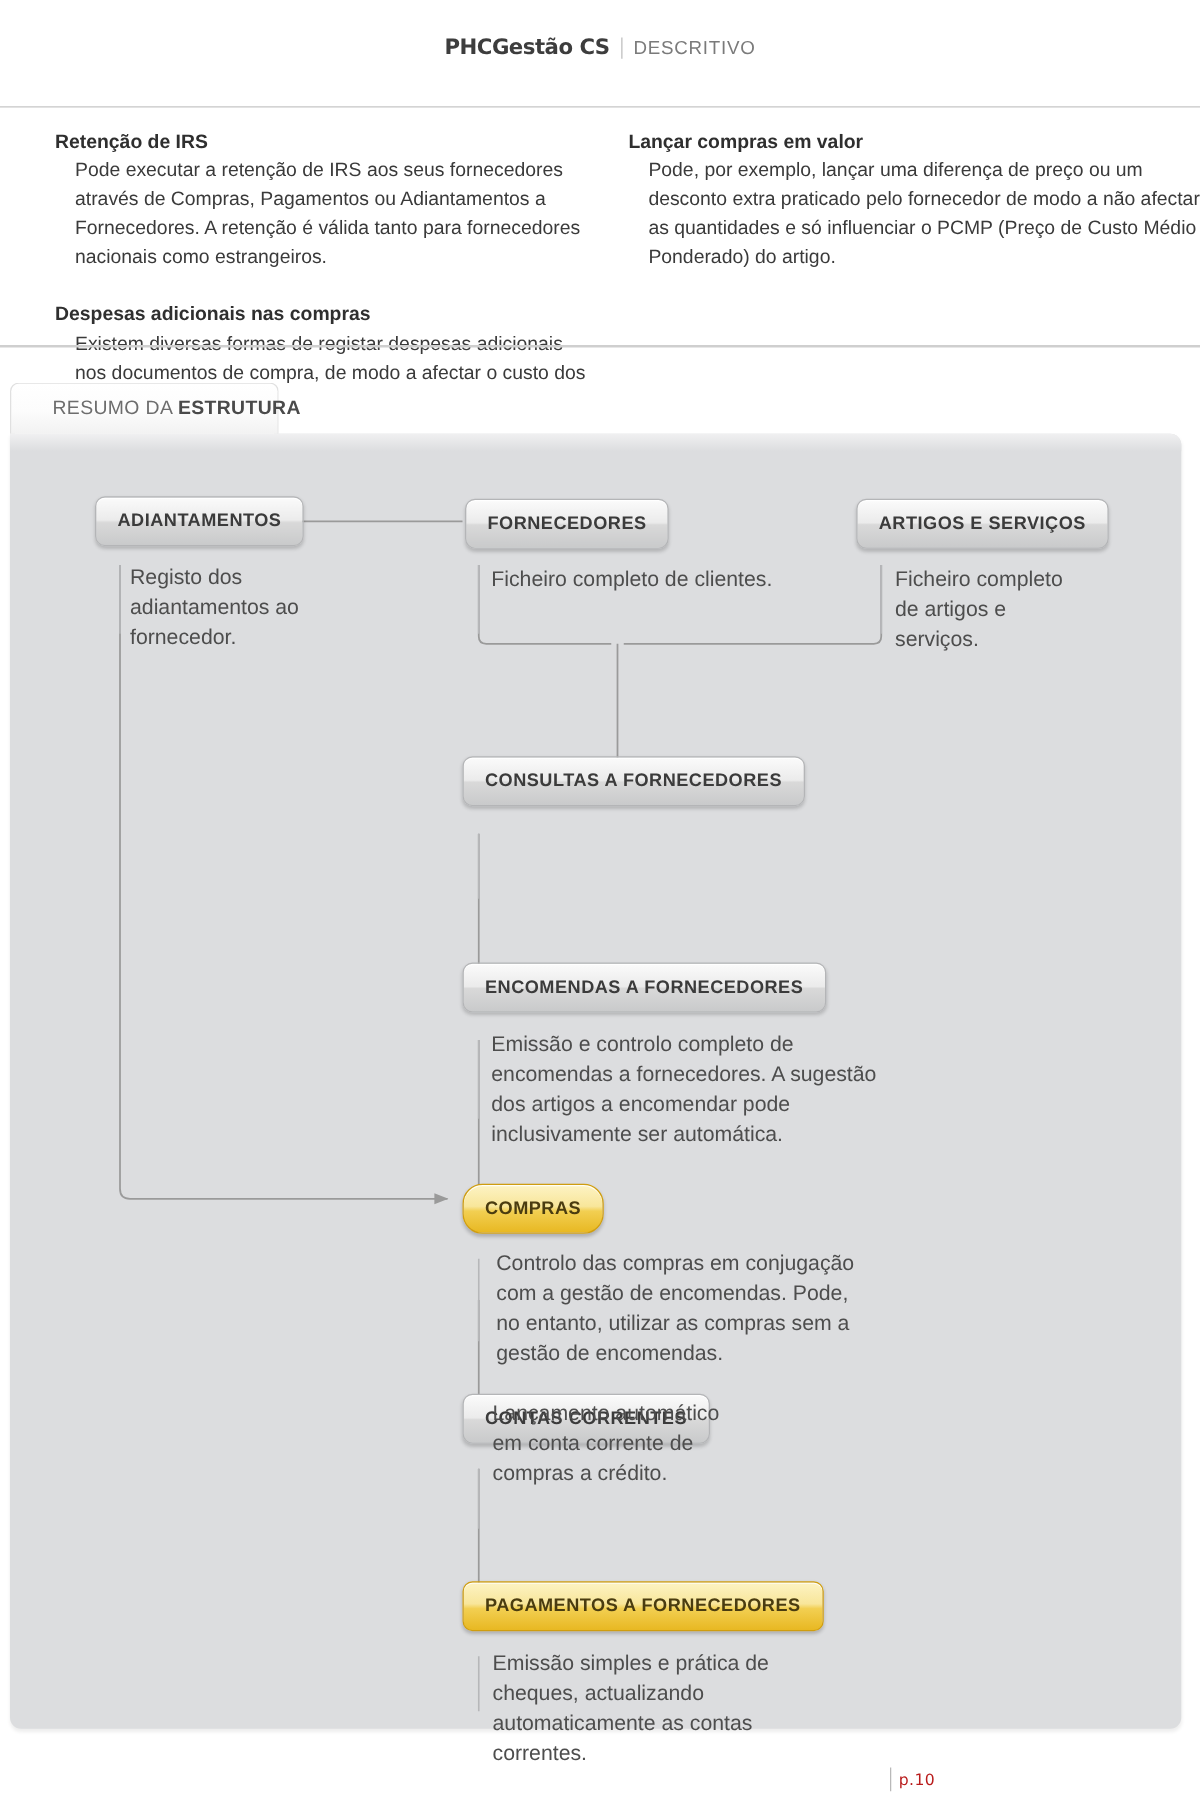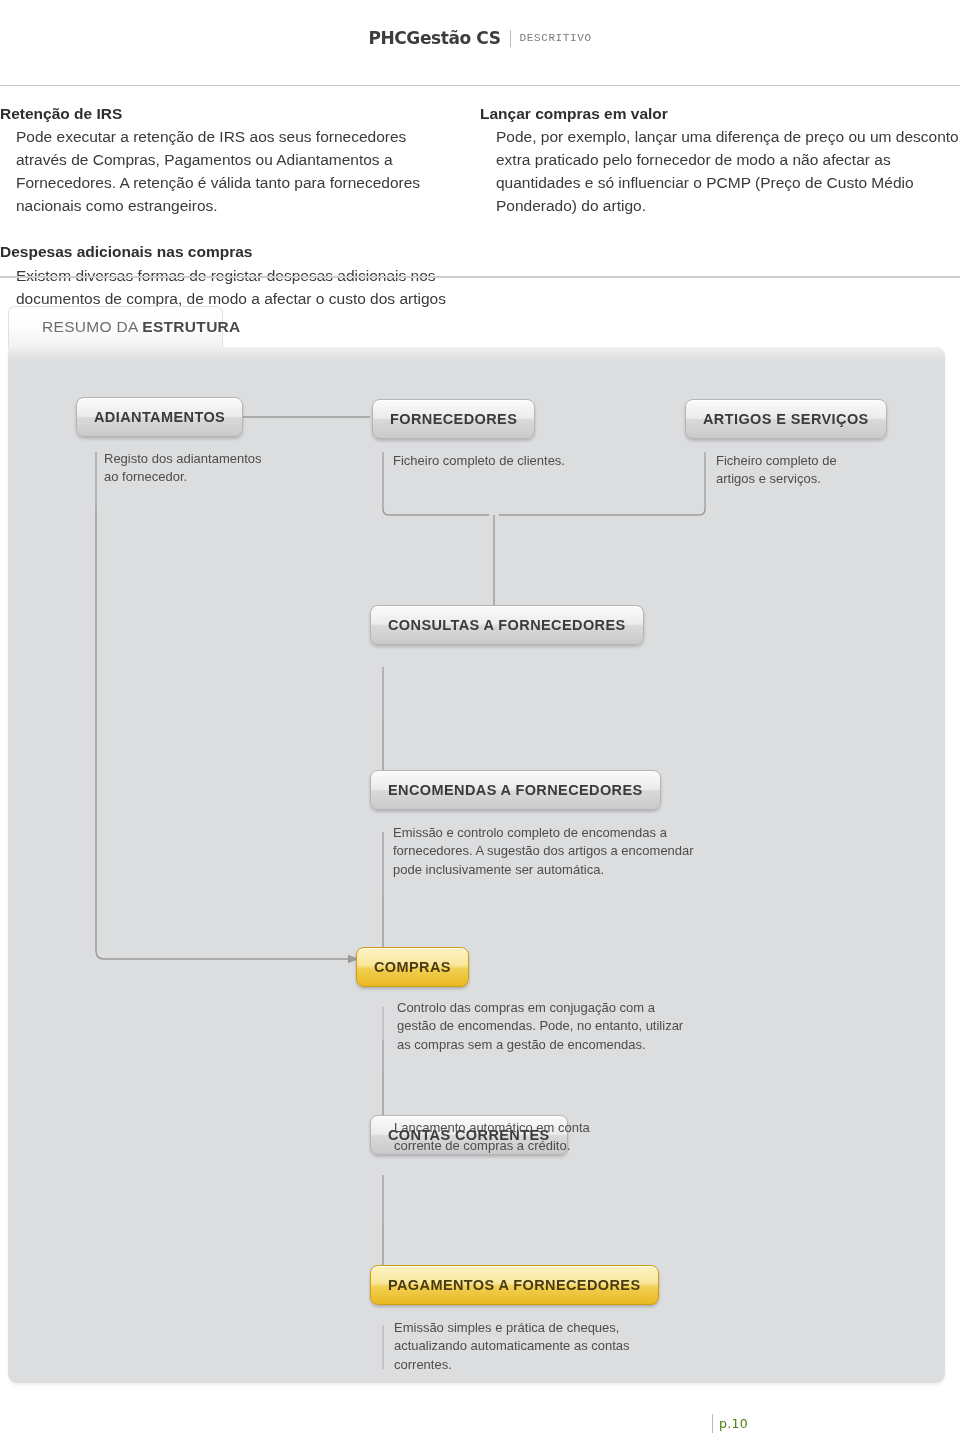--- a/index.html
+++ b/index.html
@@ -31,22 +31,22 @@
     font-weight: bold;
     letter-spacing: -0.4px;
     color: #3d3d3d;
   }
   .brand-divider {
     width: 1px;
     height: 17px;
     background: #bdbdbd;
   }
   .brand-sub {
-    font-family: Liberation Mono, monospace;
-    font-size: 11px;
+    font-family: Liberation Sans, sans-serif;
+    font-size: 15px;
     letter-spacing: 0.6px;
     color: #7a7a7a;
   }
 
   .rule {
     position: absolute;
     left: 0;
     width: 960px;
     height: 1px;
     background: #c6c6c6;
@@ -55,21 +55,21 @@
   .rule-mid { top: 276px; height: 2px; background: #cfcfcf; }
 
   
   .columns {
     position: absolute;
     top: 103px;
     left: 0;
     width: 960px;
     display: flex;
   }
-  .col-left { width: 480px; padding-right: 30px; }
+  .col-left { width: 480px; padding-right: 30px; margin-left: 44px; }
   .col-right { width: 480px; }
 
   .blk-title {
     font-size: 15.5px;
     font-weight: bold;
     color: #2f2f2f;
     line-height: 1.45;
     margin-bottom: 1px;
   }
   .blk-body {
@@ -164,39 +164,39 @@
   }
   .node.gold {
     background: linear-gradient(to bottom, #fdf3c4 0%, #f8e69a 45%, #f2cf52 55%, #e8b822 100%);
     border: 1px solid #cf9d10;
     box-shadow: 0 2px 3px rgba(0,0,0,0.2), inset 0 1px 0 rgba(255,255,255,0.85);
   }
   .node.gold .node-label { color: #4a3c10; }
 
   .desc {
     position: absolute;
-    font-size: 13px;
+    font-size: 17px;
     line-height: 1.42;
     color: #4d4d4d;
   }
 
   
   .footer-page {
     position: absolute;
     top: 1414px;
     left: 712px;
     display: flex;
     align-items: center;
     gap: 6px;
   }
   .footer-bar { width: 1px; height: 19px; background: #b9b9b9; }
   .footer-num {
     font-family: "DejaVu Sans", sans-serif;
     font-size: 12.5px;
-    color: #4d7c0f;
+    color: #b91c1c;
     letter-spacing: 0.3px;
   }
 </style>
 </head>
 <body>
 
 <div class="doc-header">
   <span class="brand-mark">PHCGestão CS</span>
   <span class="brand-divider"></span>
   <span class="brand-sub">DESCRITIVO</span>
@@ -284,21 +284,21 @@
 
   <div class="node" style="left:370px; top:258px;">
     <span class="node-label">CONSULTAS A FORNECEDORES</span>
   </div>
 
   <div class="node" style="left:370px; top:423px;">
     <span class="node-label">ENCOMENDAS A FORNECEDORES</span>
   </div>
   <div class="desc" style="left:393px; top:477px; width:310px;">Emissão e controlo completo de encomendas a fornecedores. A sugestão dos artigos a encomendar pode inclusivamente ser automática.</div>
 
-  <div class="node gold" style="left:356px; top:600px;">
+  <div class="node gold" style="left:370px; top:600px;border-radius:16px;">
     <span class="node-label">COMPRAS</span>
   </div>
   <div class="desc" style="left:397px; top:652px; width:300px;">Controlo das compras em conjugação com a gestão de encomendas. Pode, no entanto, utilizar as compras sem a gestão de encomendas.</div>
 
   <div class="node" style="left:370px; top:768px;">
     <span class="node-label">CONTAS CORRENTES</span>
   </div>
   <div class="desc" style="left:394px; top:772px; width:200px;">Lançamento automático em conta corrente de compras a crédito.</div>
 
   <div class="node gold" style="left:370px; top:918px;">

